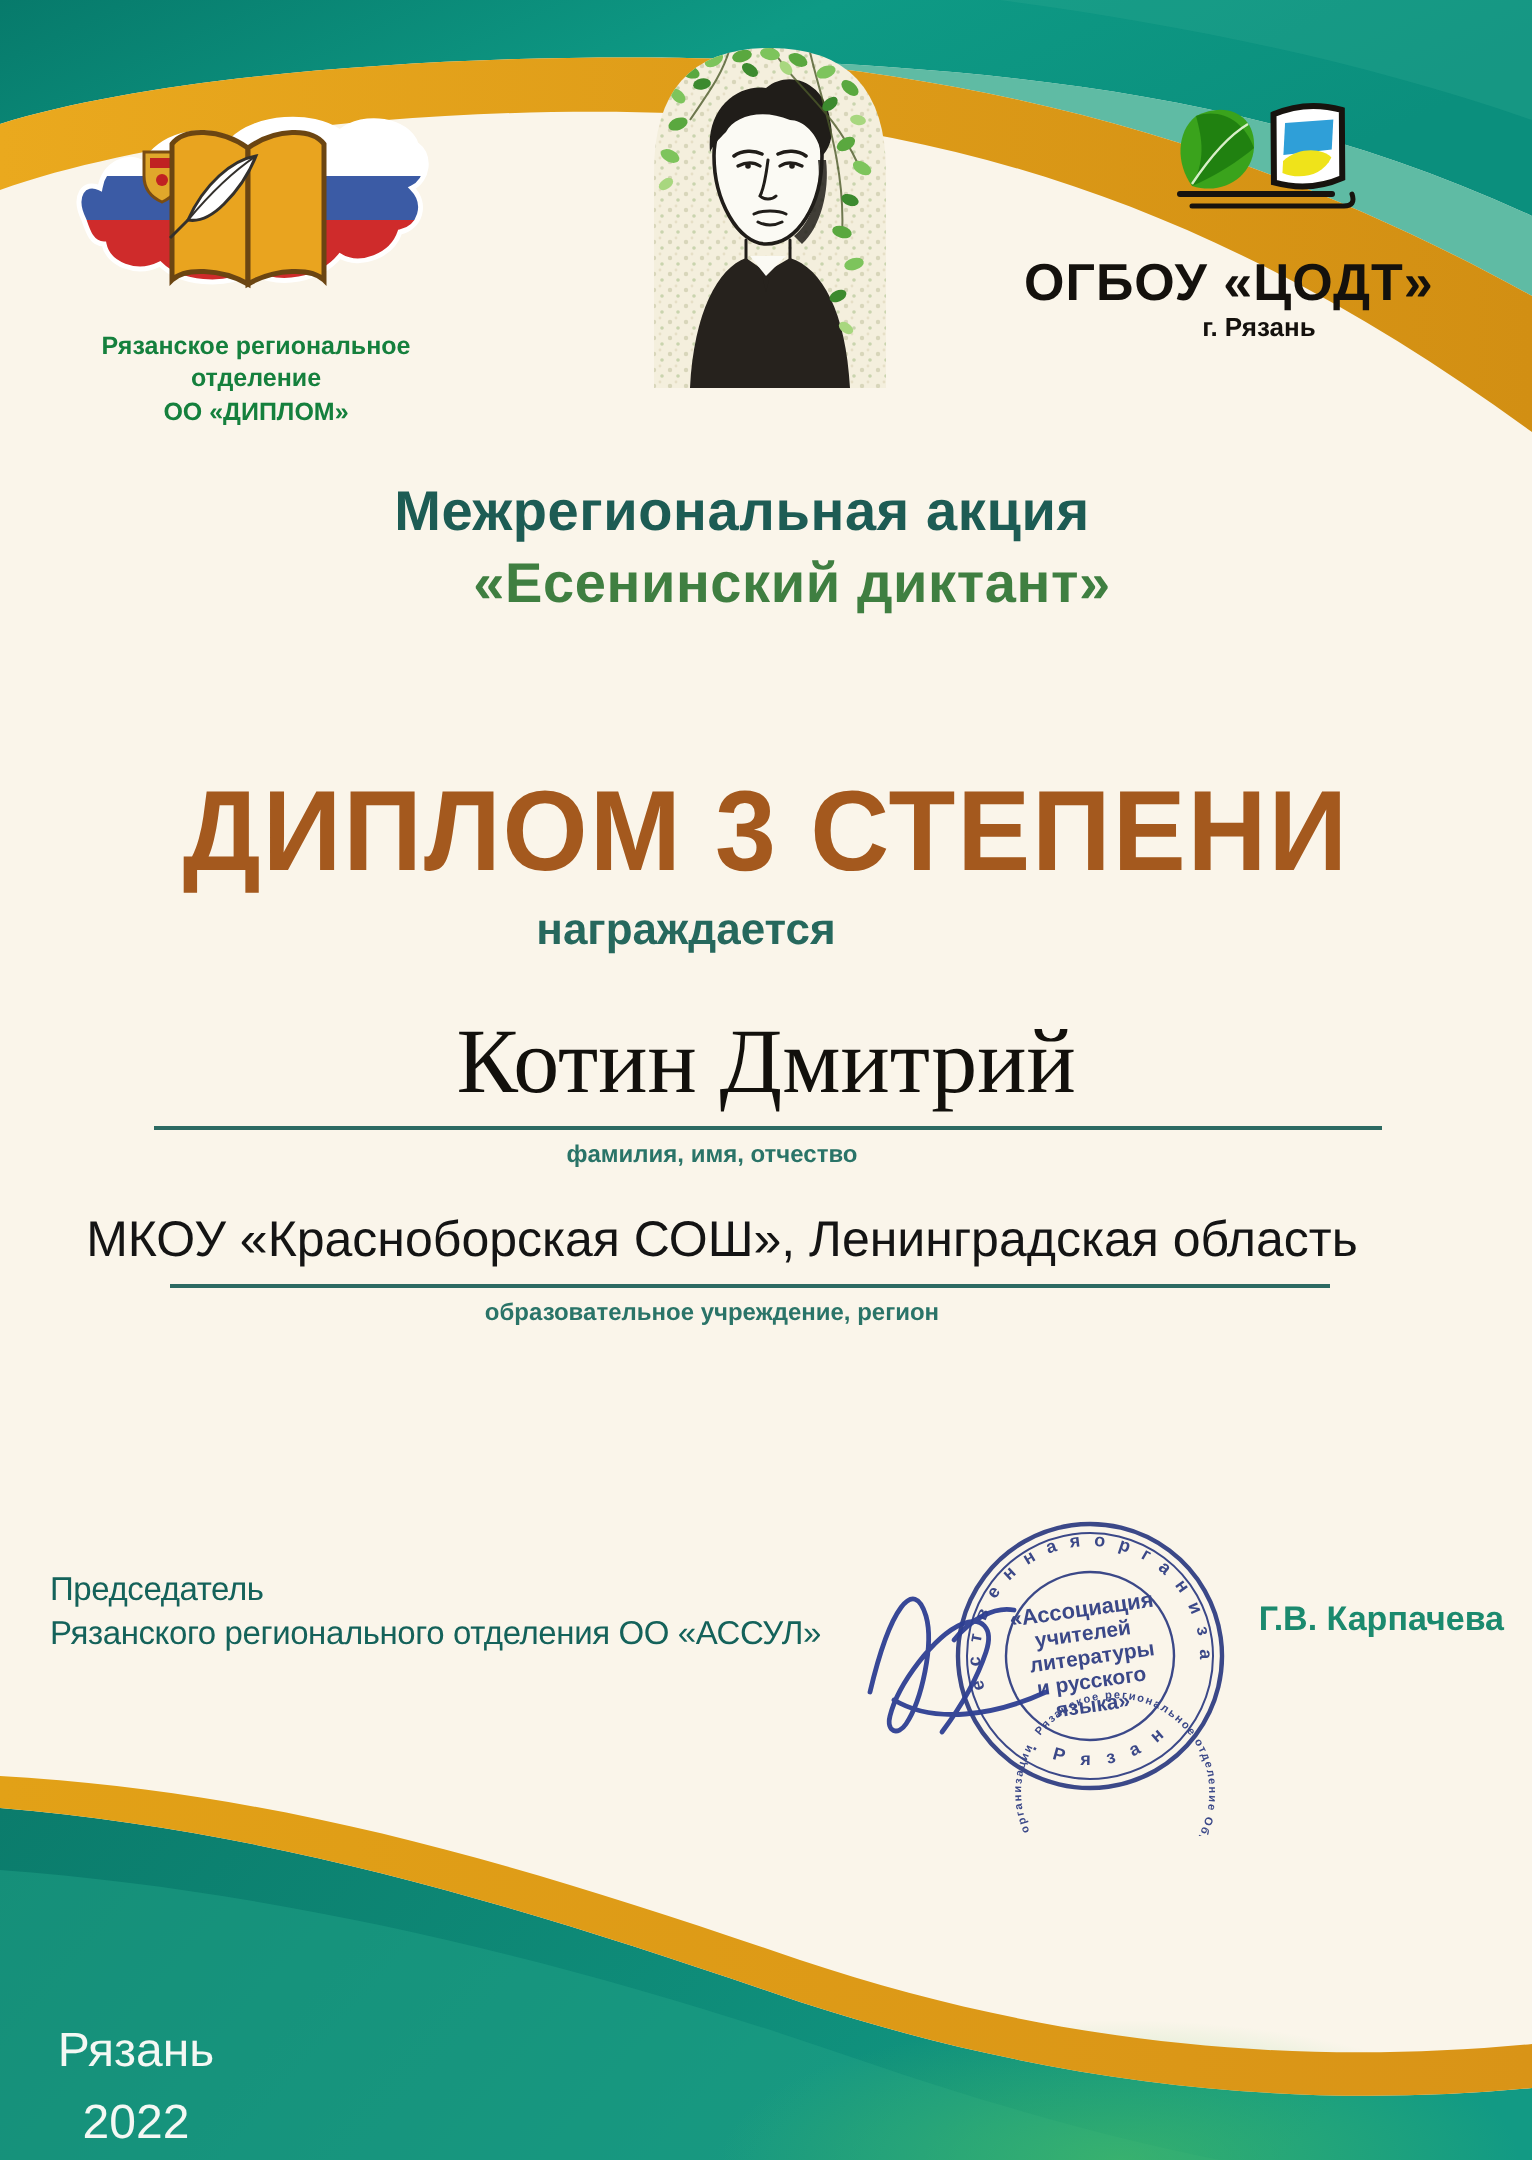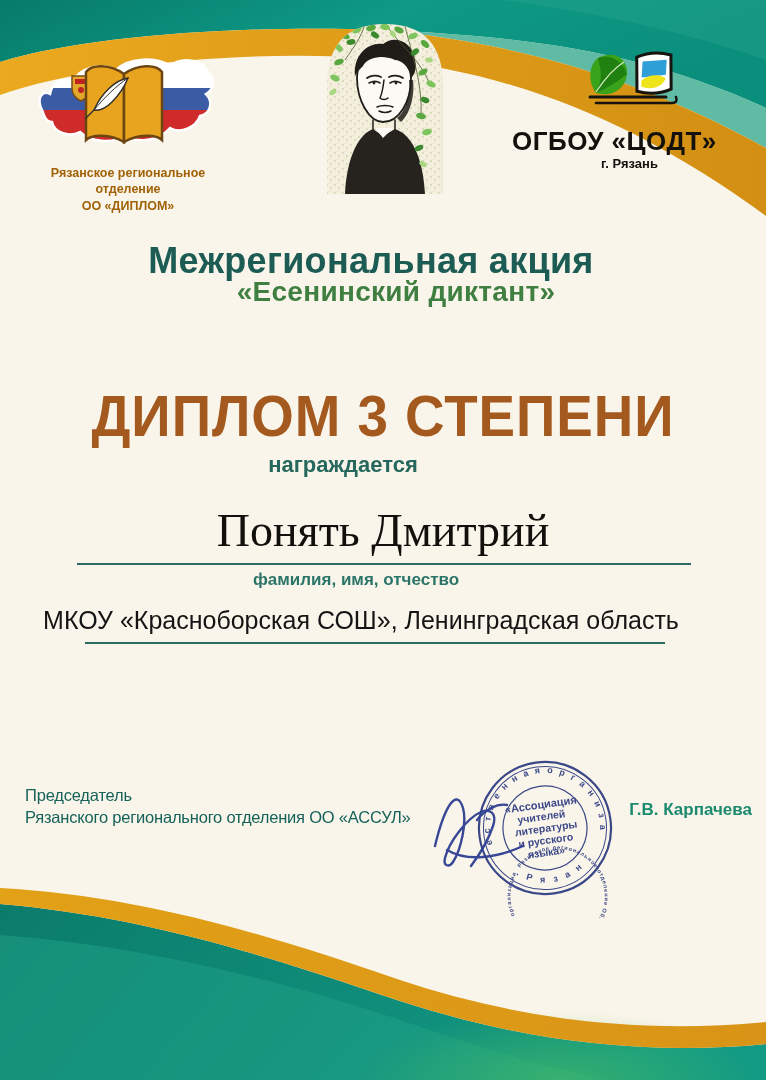--- a/index.html
+++ b/index.html
@@ -7,48 +7,48 @@
   .cert {
     position:relative; width:766px; height:1080px; margin:0 auto;
     background:#faf5ea; overflow:hidden;
     font-family:"Liberation Sans", sans-serif;
   }
   .abs { position:absolute; }
   svg { display:block; }
 
   
   .assul-text { left:18px; top:165px; width:220px; text-align:center;
-    color:#a16207; font-weight:bold; font-size:12.5px; line-height:1.3; }
+    color:#15803d; font-weight:bold; font-size:12.5px; line-height:1.3; }
   .codt-motto { left:512px; top:112px; width:235px; text-align:center;
     font-family:"Liberation Serif", serif; font-style:italic; font-weight:bold;
     font-size:13px; color:#1d1a14; }
   .codt-org { left:512px; top:126px; width:235px; text-align:left;
     font-weight:bold; font-size:26px; letter-spacing:.5px; color:#14110d; }
   .codt-city { left:512px; top:156px; width:235px; text-align:center;
     font-weight:bold; font-size:13px; color:#14110d; }
 
   
   .event-line1 { left:0; top:240px; width:742px; text-align:center;
-    font-weight:bold; font-size:36px; color:#1d5c54; letter-spacing:.3px; }
+    font-weight:bold; font-size:28px; color:#1d5c54; letter-spacing:.3px; }
   .event-line2 { left:0; top:276px; width:766px; text-align:center;
     font-weight:bold; font-size:28px; color:#3f7f41; letter-spacing:.3px;padding-left:26px; }
   .diploma-title { left:0; top:383px; width:766px; text-align:center;
     font-weight:bold; font-size:57px; color:#a4591e; letter-spacing:1px;
     transform:scaleX(.96); }
   .award-subtitle { left:0; top:452px; width:686px; text-align:center;
     font-weight:bold; font-size:22px; color:#26685d; }
 
   
   .recipient-name { left:0; top:504px; width:766px; text-align:center;
     font-family:"Liberation Serif", serif; font-size:46px; color:#12100c; }
   .rule { height:2px; background:#2c6a62; }
   .rule-name { left:77px; top:563px; width:614px; }
   .rule-school { left:85px; top:642px; width:580px; }
   .caption { width:712px; left:0; text-align:center; font-weight:bold;
-    font-size:17px; color:#2a7468; }
+    font-size:12px; color:#2a7468; }
   .caption-name { top:570px; }
   .caption-school { top:649px; }
   .school-name { left:0; top:606px; width:722px; text-align:center;
     font-size:25px; color:#141414; }
 
   
   .committee { left:25px; top:784px; width:400px; font-weight:normal;
     font-size:16.5px; line-height:1.35; color:#14625a; letter-spacing:-.2px; }
   .signer { left:612px; top:800px; width:140px; text-align:right;
     font-weight:bold; font-size:17px; color:#1b8a6e; }
@@ -224,26 +224,27 @@
   </svg>
   <div class="abs codt-org">ОГБОУ «ЦОДТ»</div>
   <div class="abs codt-city">г. Рязань</div>
 
   <div class="abs event-line1">Межрегиональная акция</div>
   <div class="abs event-line2">«Есенинский диктант»</div>
 
   <div class="abs diploma-title">ДИПЛОМ 3 СТЕПЕНИ</div>
   <div class="abs award-subtitle">награждается</div>
 
-  <div class="abs recipient-name">Понять Дмитрий</div>
+  <div class="abs recipient-name">Котин Дмитрий</div>
   <div class="abs rule rule-name"></div>
   <div class="abs caption caption-name">фамилия, имя, отчество</div>
 
   <div class="abs school-name">МКОУ «Красноборская СОШ», Ленинградская область</div>
   <div class="abs rule rule-school"></div>
+  <div class="abs caption caption-school">образовательное учреждение, регион</div>
 
   <div class="abs committee">
     <div>Председатель</div>
     <div>Рязанского регионального отделения ОО «АССУЛ»</div>
   </div>
 
   <svg class="abs stamp-svg" width="250" height="170" viewBox="0 0 250 170">
     <defs>
       <path id="arcTop" d="M 67.4,96 A 55,55 0 1 1 172.6,96" fill="none"></path>
       <path id="arcBottom" d="M 85,122 A 55,55 0 0 0 155,122" fill="none"></path>
@@ -272,14 +273,18 @@
     </g>
     <g stroke="#2e3f93" stroke-width="2.4" fill="none" stroke-linecap="round" opacity=".95">
       <path d="M10,98 C20,56 32,40 38,60 C42,74 36,102 28,114 C24,120 18,118 20,110 C24,94 42,70 56,64 C66,60 72,66 68,78 C62,96 52,110 46,118"></path>
       <path d="M52,72 C60,62 72,55 82,57"></path>
       <path d="M22,102 C42,114 72,110 98,98"></path>
     </g>
   </svg>
 
   <div class="abs signer">Г.В. Карпачева</div>
 
+  <div class="abs footer">
+    <div>Рязань</div>
+    <div class="year">2022</div>
+  </div>
 
 </div>
 
 </body></html>

